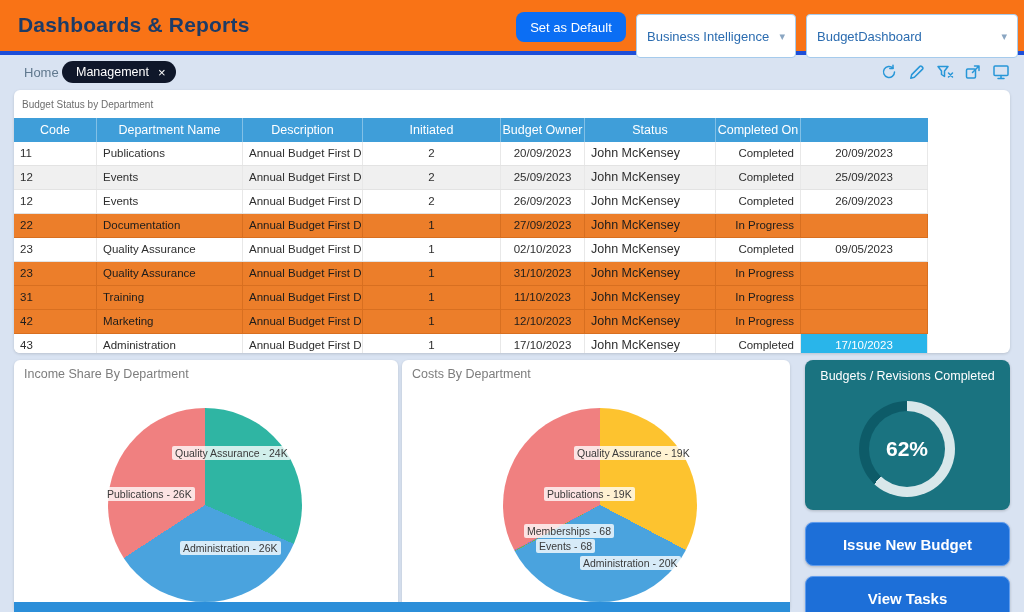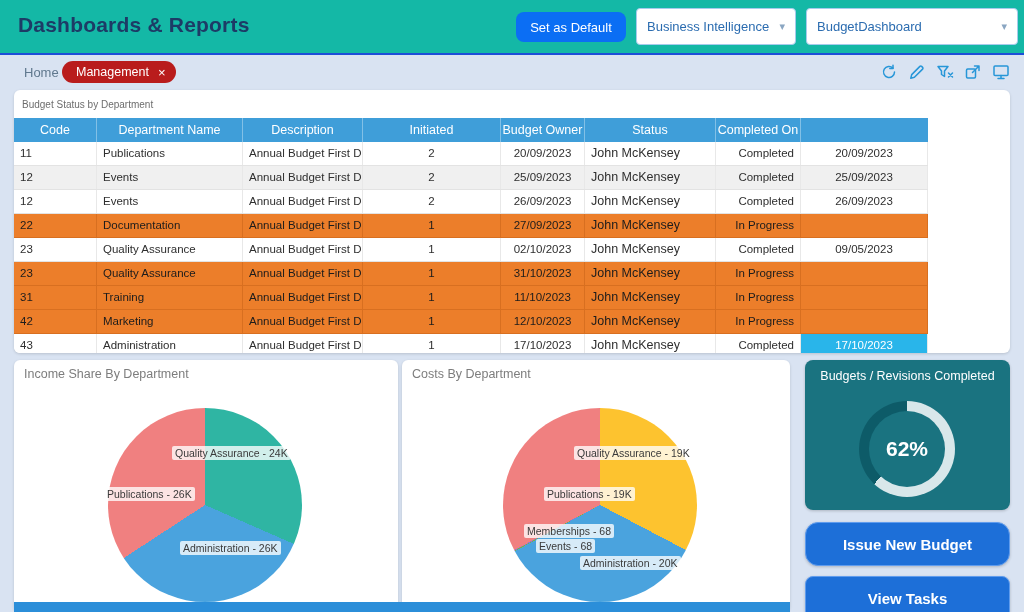--- a/index.html
+++ b/index.html
@@ -6,38 +6,38 @@
   html, body { width: 1024px; height: 612px; }
   body {
     position: relative;
     background: #d9e3f2;
     font-family: "Liberation Sans", sans-serif;
     overflow: hidden;
   }
 
   
   .topbar { position: absolute; top: 0; left: 0; width: 1024px; height: 55px;
-            background: #14b8a6; border-bottom: 2px solid #1d4ed8; }
+            background: #f97316; border-bottom: 4px solid #1d4ed8; }
   .page-title { position: absolute; left: 18px; top: 13px; font-size: 21px;
                 font-weight: bold; color: #1d3b66; letter-spacing: .2px; }
   .btn-primary { position: absolute; left: 516px; top: 12px; width: 110px; height: 30px;
                  background: #0b6ef4; color: #fff; border: none; border-radius: 8px;
                  font-size: 13px; font-family: inherit; cursor: pointer; }
-  .dropdown { position: absolute; top: 8px; height: 37px; background: #fff;
+  .dropdown { position: absolute; top: 14px; height: 44px; background: #fff;
               border: 1px solid #a6cbec; border-radius: 4px; display: flex;
               align-items: center; justify-content: space-between; padding: 0 10px;
               font-size: 13px; color: #2b6cb0; cursor: pointer; }
   .dd1 { left: 636px; width: 160px; }
   .dd2 { left: 806px; width: 212px; }
   .chev { color: #8aa6c2; font-size: 11px; margin-left: 8px; }
 
   
   .tabbar { position: absolute; top: 61px; left: 0; width: 1024px; height: 26px; }
   .tab-home { position: absolute; left: 24px; top: 4px; font-size: 13px; color: #60788e; cursor: pointer; }
-  .tab-active { position: absolute; left: 62px; top: 0; height: 22px; background: #b91c1c;
+  .tab-active { position: absolute; left: 62px; top: 0; height: 22px; background: #0f172a;
                 border-radius: 12px; color: #fff; font-size: 12.5px; display: flex;
                 align-items: center; padding: 0 10px 0 14px; gap: 9px; cursor: pointer; }
   .tab-close { font-size: 13px; line-height: 1; cursor: pointer; }
   .toolbar-icons { position: absolute; right: 14px; top: 2px; display: flex; gap: 10px; align-items: center; }
   .icon-btn { width: 18px; height: 18px; cursor: pointer; display: inline-block; }
   .icon-btn svg { width: 18px; height: 18px; }
 
   
   .table-card { position: absolute; left: 14px; top: 90px; width: 996px; height: 263px;
                 background: #fff; border-radius: 6px; box-shadow: 0 1px 3px rgba(0,0,0,.15);
@@ -77,21 +77,21 @@
   .teal-title { position: absolute; top: 9px; left: 0; width: 100%; text-align: center;
                 color: #fff; font-size: 12.5px; }
   .donut { position: absolute; left: 54px; top: 41px; width: 96px; height: 96px; border-radius: 50%; }
   .donut-hole { position: absolute; inset: 10px; border-radius: 50%; background: #1a7380;
                 display: flex; align-items: center; justify-content: center; }
   .donut-hole span { color: #fff; font-size: 21px; font-weight: bold; }
   .action-btn { position: absolute; left: 0; width: 205px; height: 44px; background: #1d6fd8;
                 border: 1px solid #5f9cee; border-radius: 8px; color: #fff; font-size: 15px;
                 font-weight: bold; font-family: inherit; cursor: pointer;
                 box-shadow: 0 1px 3px rgba(0,0,0,.2); }
-  #btn-issue { top: 162px; border-radius: 13px; }
+  #btn-issue { top: 162px; }
   #btn-view  { top: 216px; }
 
   
   .bottom-strip { position: absolute; left: 14px; top: 602px; width: 776px; height: 10px;
                   background: #2b8ed9; z-index: 6; cursor: pointer; }
 </style>
 </head>
 <body>
 
 <div class="topbar">

